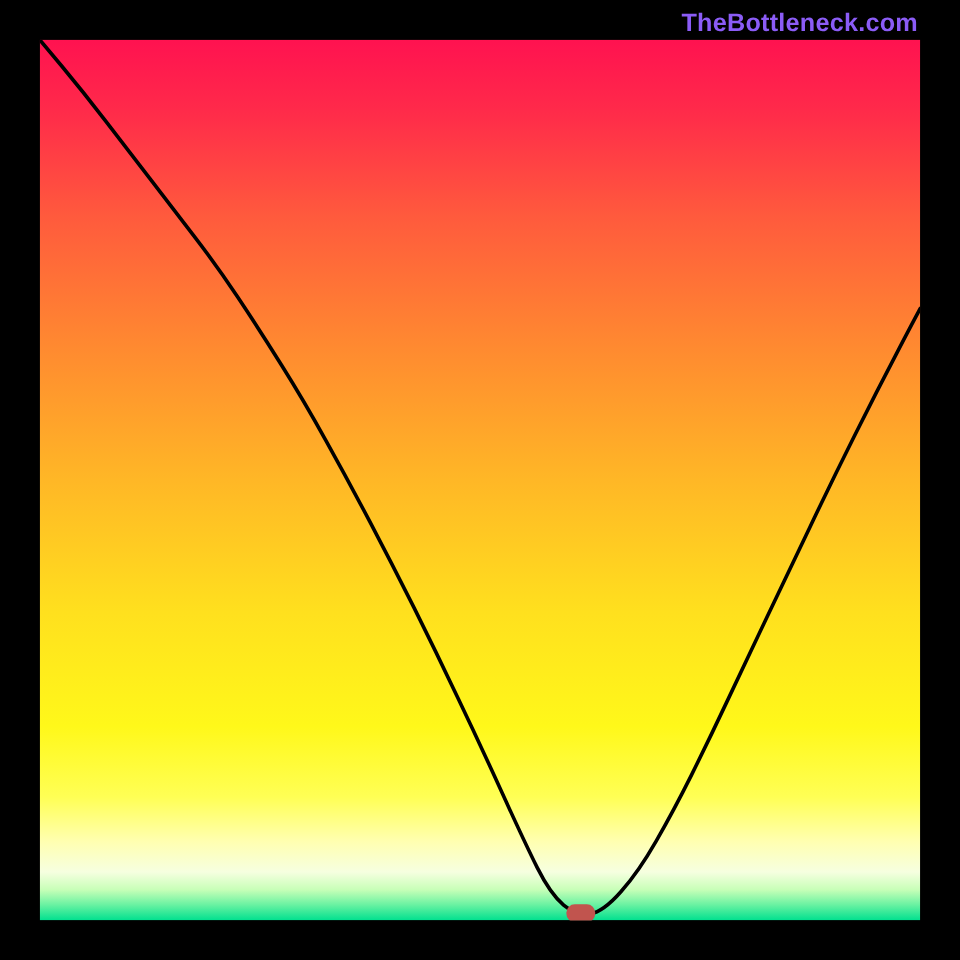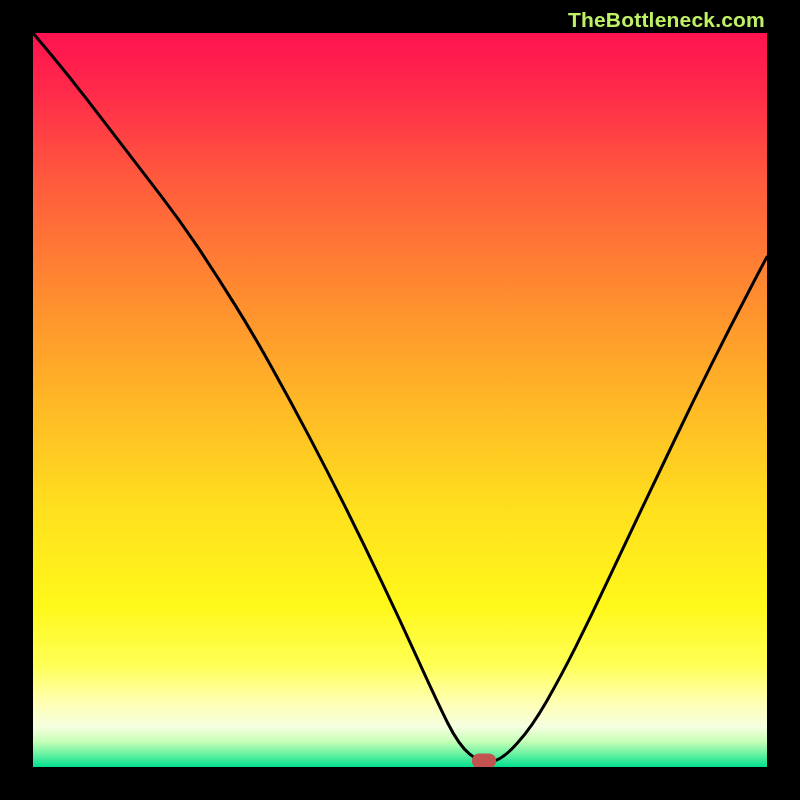--- a/index.html
+++ b/index.html
@@ -20,21 +20,21 @@
     overflow: hidden;
   }
   .gradient-bg {
     position: absolute;
     inset: 0;
   }
   .watermark {
     position: absolute;
     right: 35px;
     top: 8px;
-    color: #bef264;
+    color: #8b5cf6;
     font-size: 21px;
     font-weight: 600;
     letter-spacing: 0.2px;
   }
   .curve {
     position: absolute;
     inset: 0;
     pointer-events: none;
   }
   .marker {

